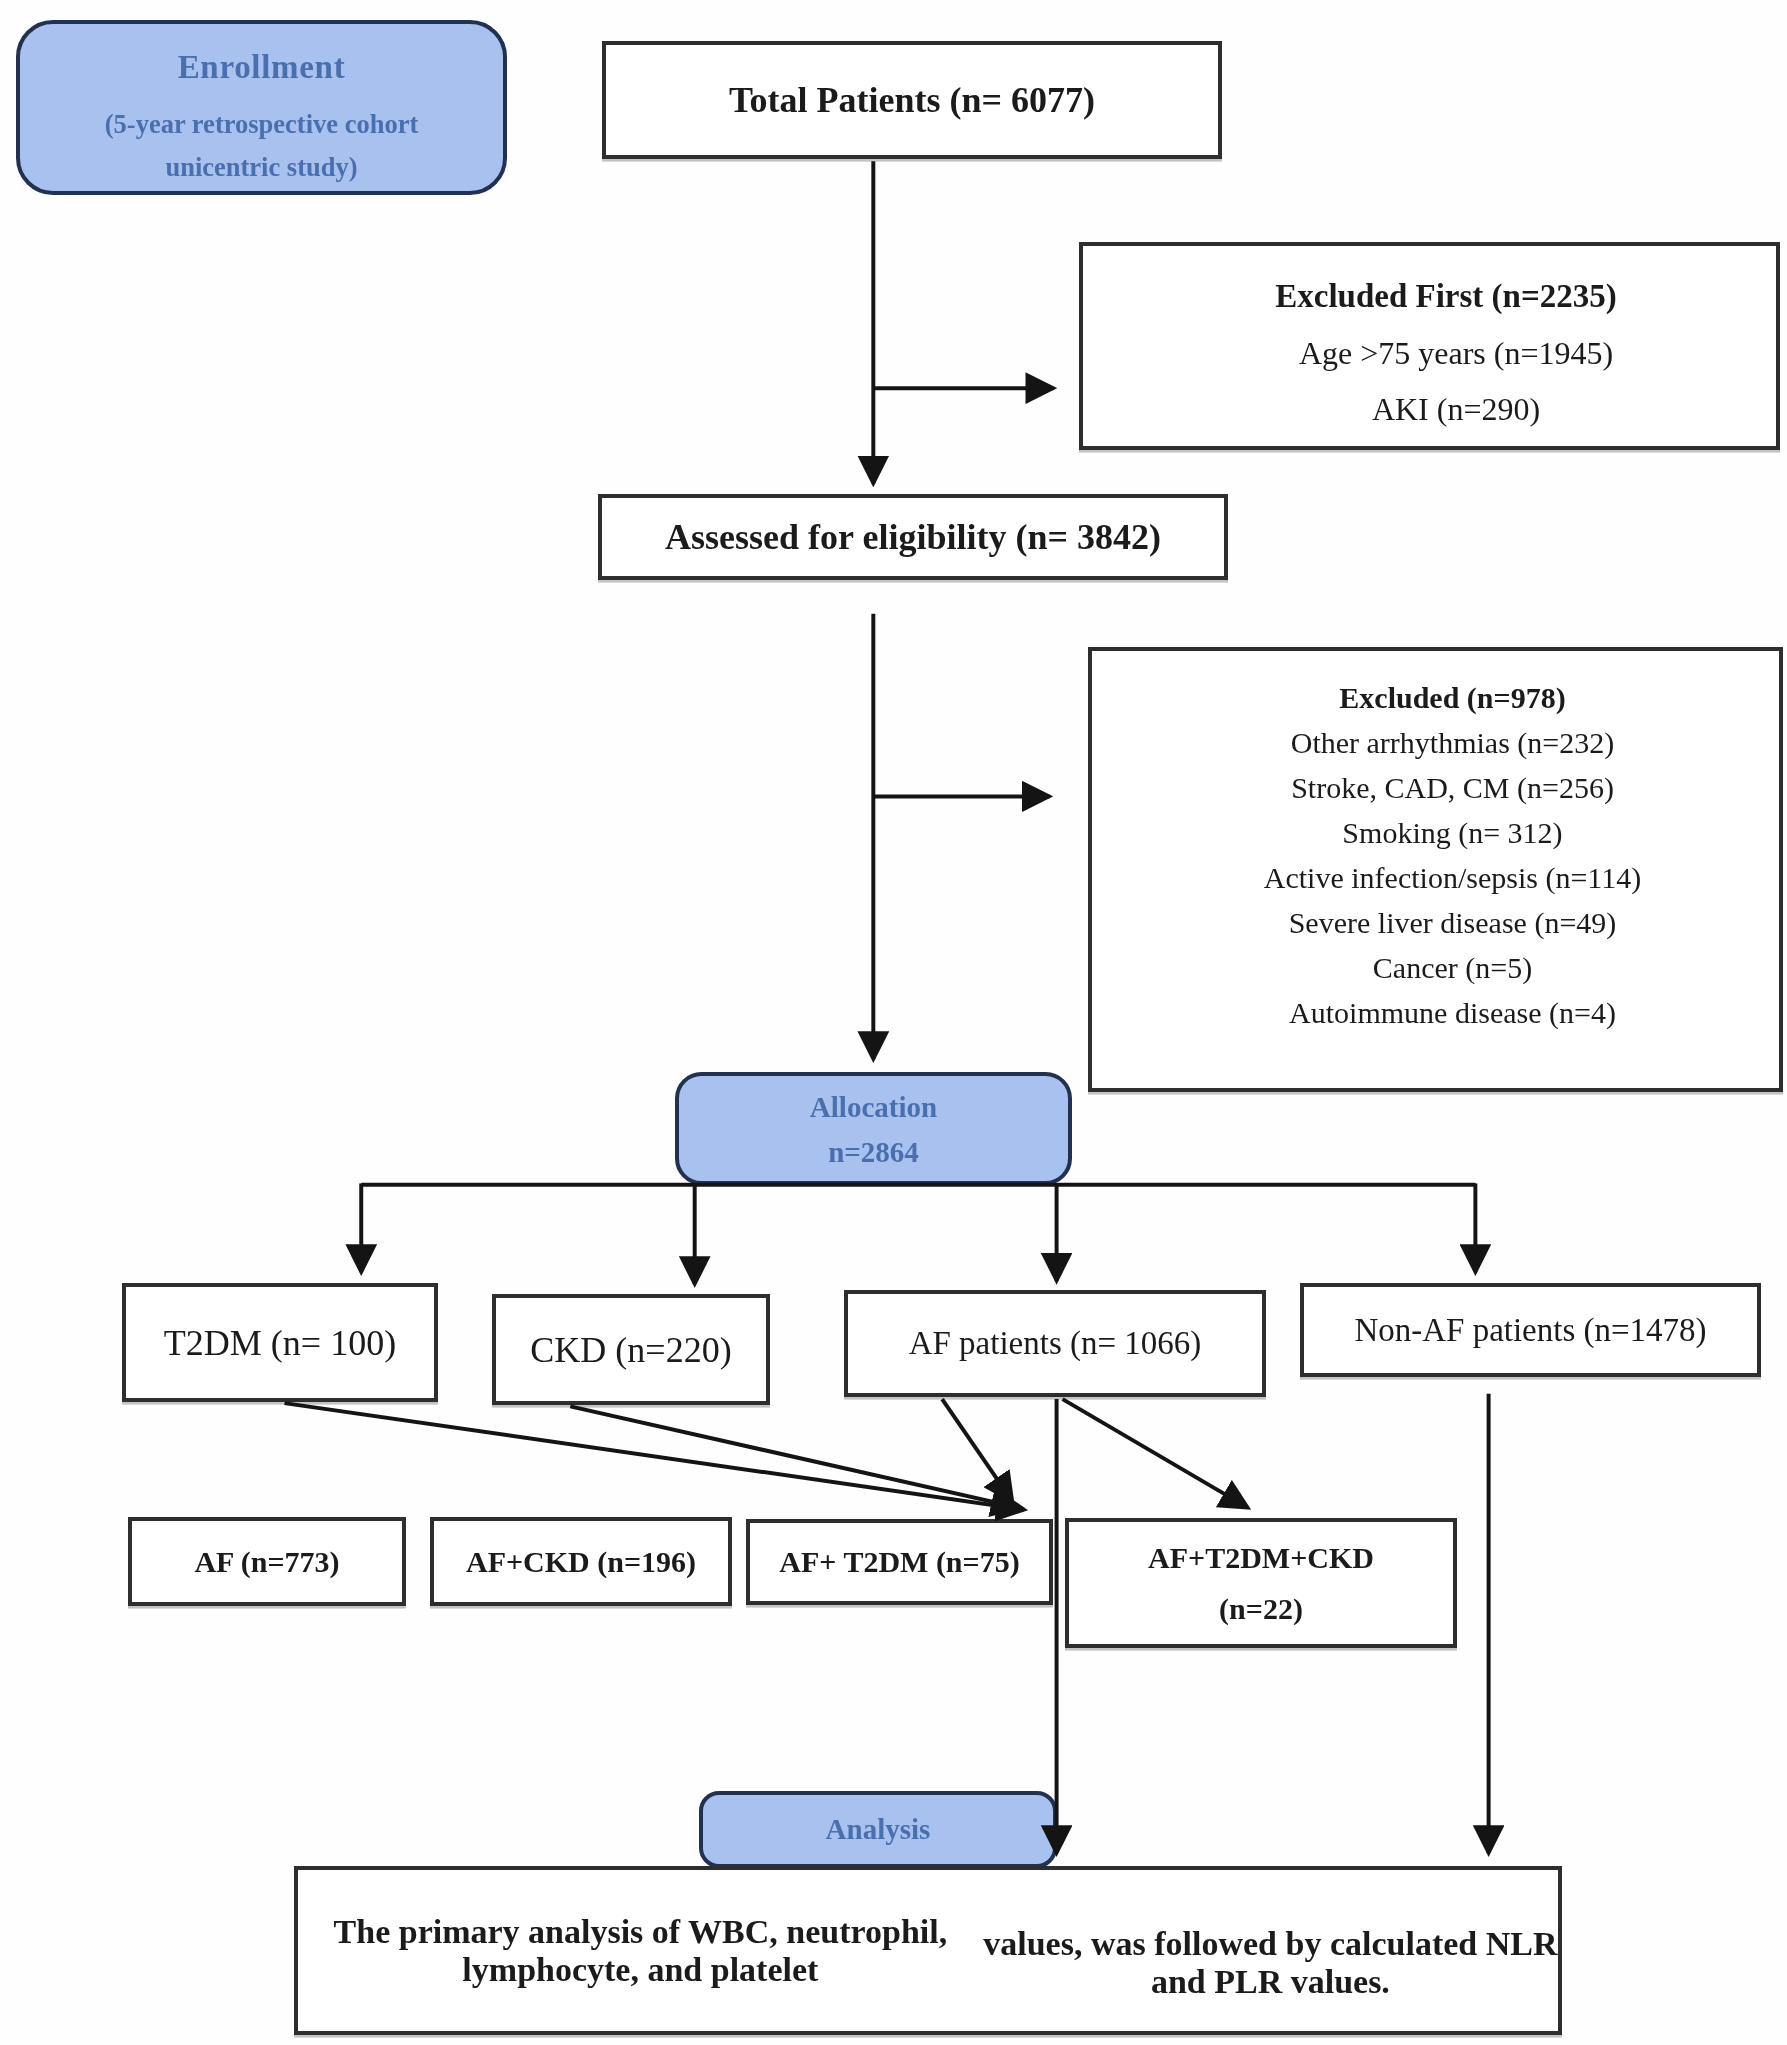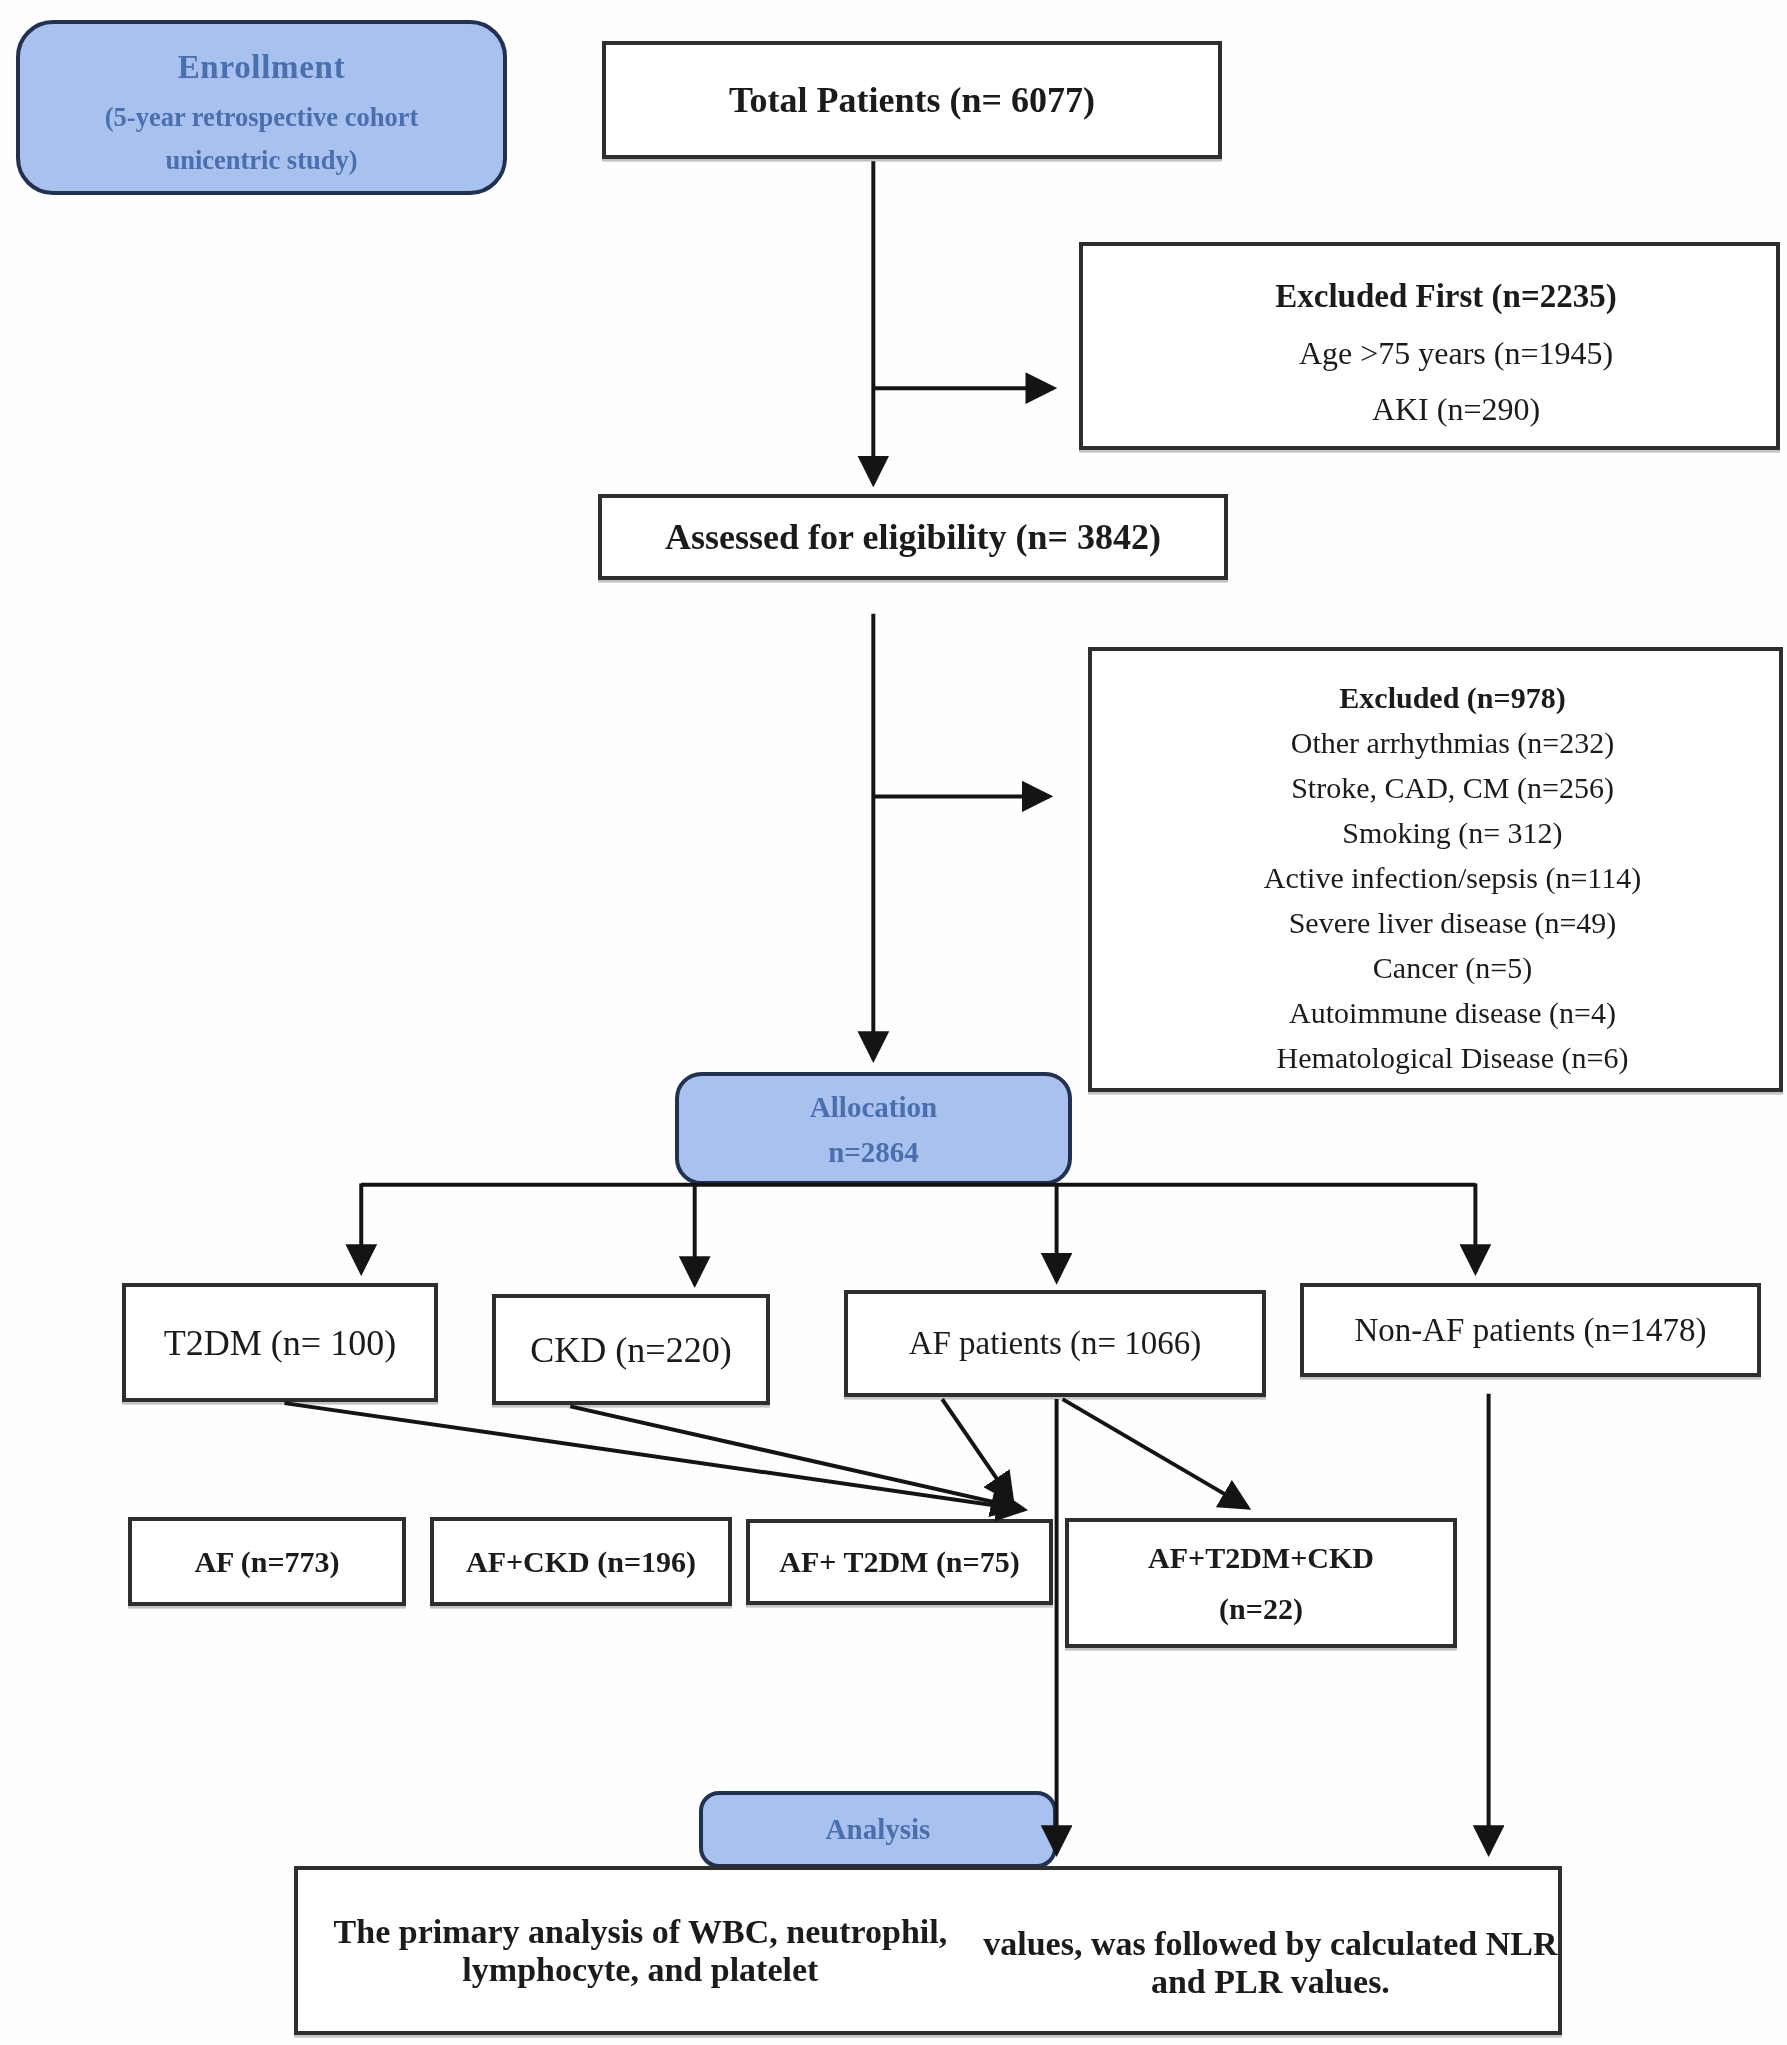--- a/index.html
+++ b/index.html
@@ -57,21 +57,21 @@
 </style>
 </head>
 <body>
 
 <div id="canvas">
 
   <div class="box-layer">
 
     <div class="bbox" style="left:16px; top:20px; width:491px; height:175px; border-radius:37px; padding-top:25px;">
       <span style="display:block; font-size:33px; letter-spacing:0.7px;">Enrollment</span>
-      <span style="display:block; font-size:26.5px; margin-top:16px;">(5-year retrospective cohort</span>
+      <span style="display:block; font-size:26.5px; margin-top:23px;">(5-year retrospective cohort</span>
       <span style="display:block; font-size:26.5px; margin-top:12px;">unicentric study)</span>
     </div>
 
     <div class="wbox" style="left:602px; top:41px; width:620px; height:118px;">
       <span class="t-big">Total Patients (n= 6077)</span>
     </div>
 
     <div class="wbox left" style="left:1079px; top:242px; width:701px; height:208px; padding:32px 0 0 33px;">
       <span class="list-line" style="font-size:33px; font-weight:bold;">Excluded First (n=2235)</span>
       <span class="list-line" style="font-size:32px; margin-top:20px; padding-left:20px;">Age &gt;75 years (n=1945)</span>
@@ -84,21 +84,20 @@
 
     <div class="wbox left" style="left:1088px; top:647px; width:695px; height:445px; padding:24px 0 0 34px; line-height:45px; font-size:30px;">
       <span class="list-line" style="font-weight:bold;">Excluded (n=978)</span>
       <span class="list-line">Other arrhythmias (n=232)</span>
       <span class="list-line">Stroke, CAD, CM (n=256)</span>
       <span class="list-line">Smoking (n= 312)</span>
       <span class="list-line">Active infection/sepsis (n=114)</span>
       <span class="list-line">Severe liver disease (n=49)</span>
       <span class="list-line">Cancer (n=5)</span>
       <span class="list-line">Autoimmune disease (n=4)</span>
-      <span class="list-line">Hematological Disease (n=6)</span>
     </div>
 
     <div class="bbox" style="left:675px; top:1072px; width:397px; height:113px; border-radius:26.5px; padding-top:14.6px;">
       <span style="display:block; font-size:29px;">Allocation</span>
       <span style="display:block; font-size:29px; margin-top:12px;">n=2864</span>
     </div>
 
     <div class="wbox" style="left:122px; top:1283px; width:316px; height:119px;">
       <span class="t-reg">T2DM (n= 100)</span>
     </div>

